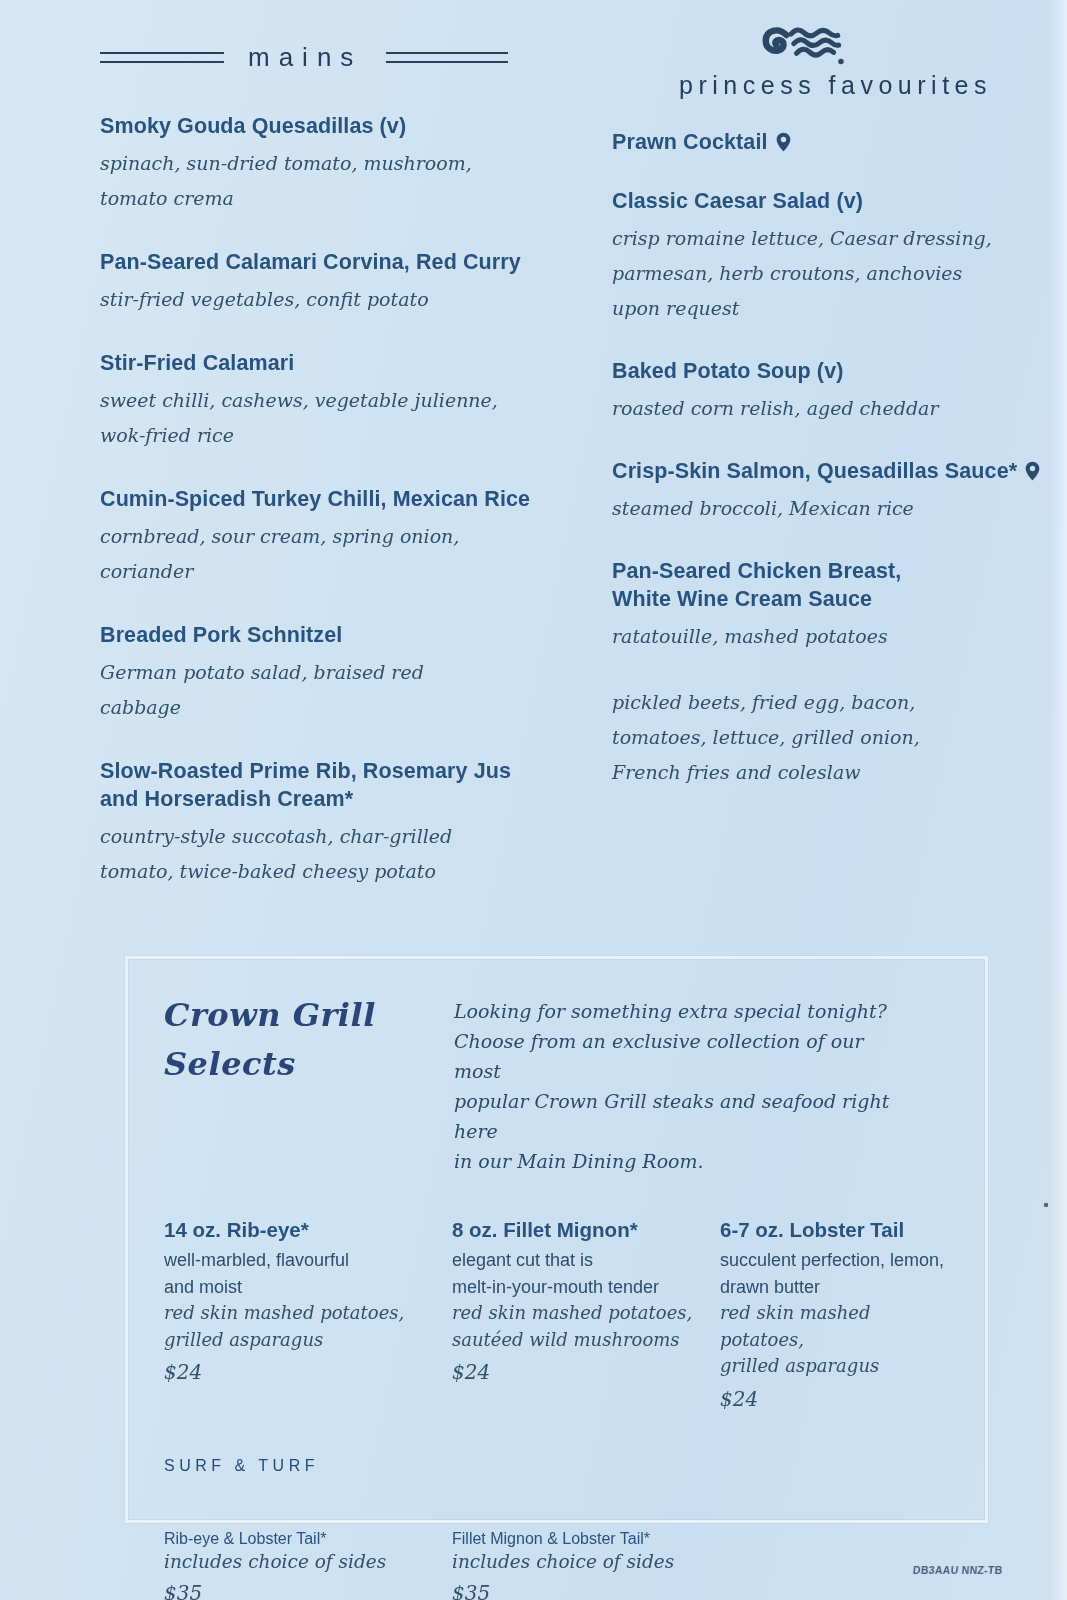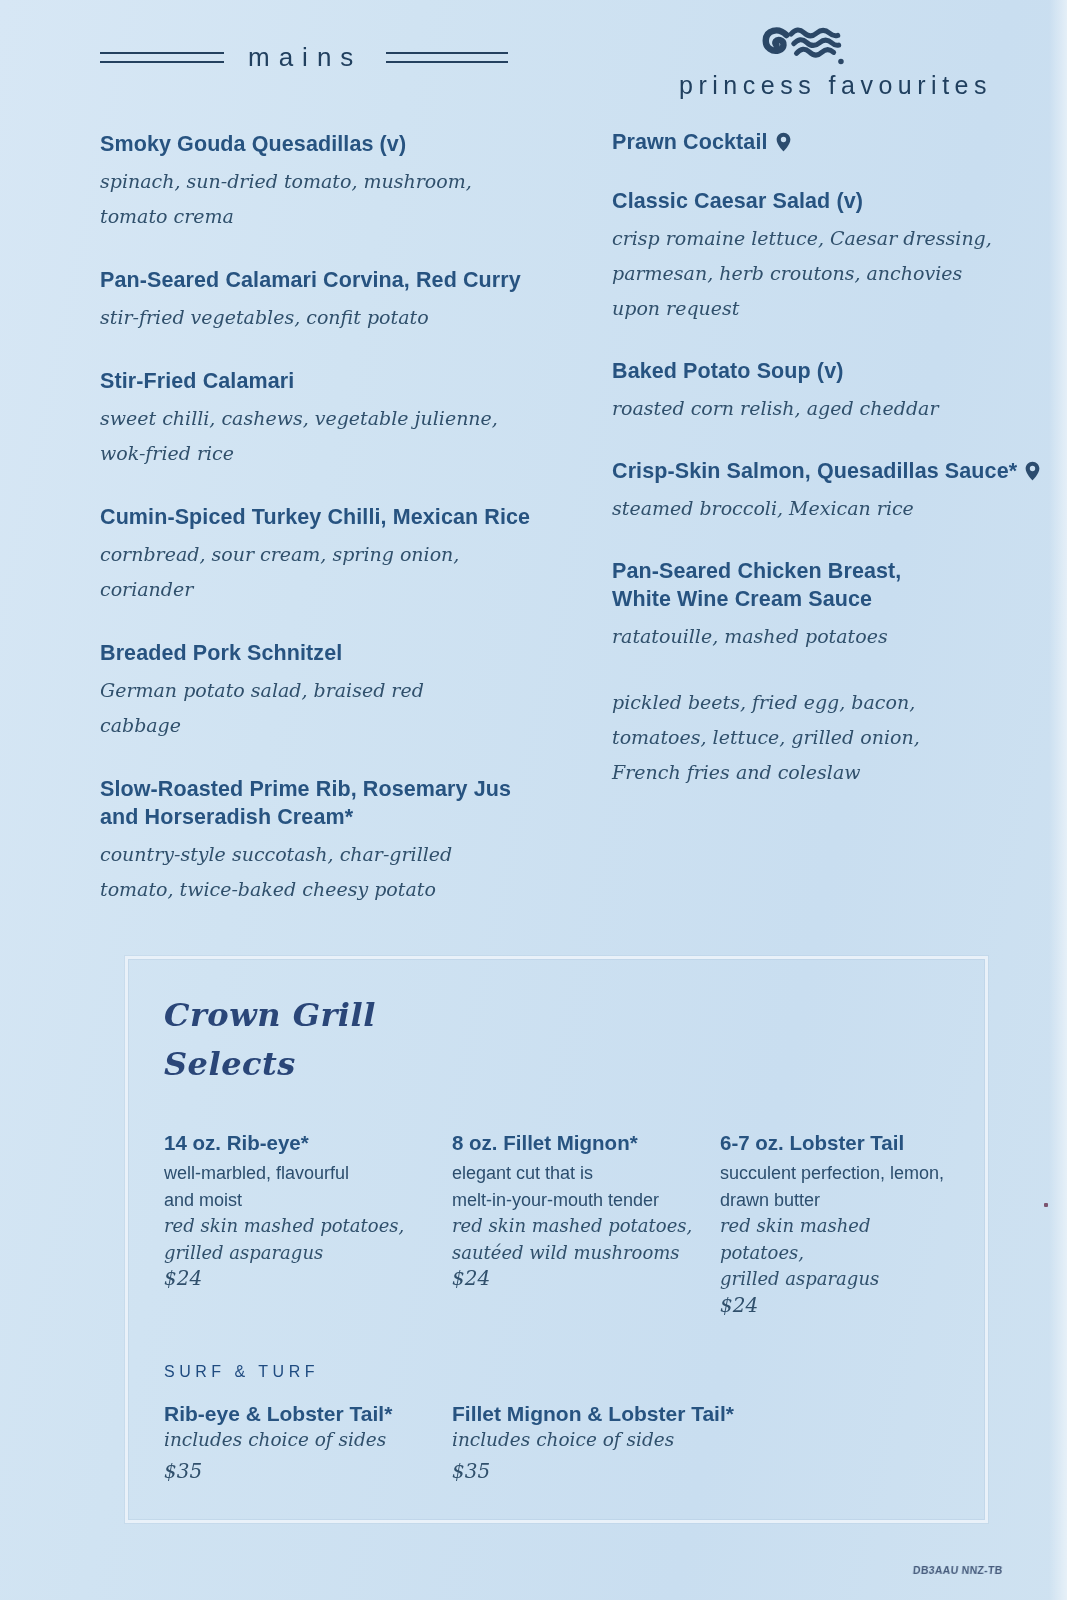--- a/index.html
+++ b/index.html
@@ -8,21 +8,21 @@
     background:linear-gradient(102deg,#d7e7f5 0%,#d0e3f2 30%,#c9def0 72%,#cfe2f1 100%);
     font-family:"Liberation Sans",sans-serif;color:#275380;
   }
   .page::after{
     content:"";position:absolute;right:0;top:0;width:18px;height:100%;
     background:linear-gradient(to right,rgba(255,255,255,0),rgba(255,255,255,0.5));
     pointer-events:none;
   }
   
   .col-mains{position:absolute;left:100px;top:40px;width:470px;}
-  .mains-header{display:flex;align-items:center;gap:24px;height:34px;margin-bottom:56px;}
+  .mains-header{display:flex;align-items:center;gap:24px;height:34px;margin-bottom:38px;}
   .double-rule{height:7px;border-top:2.5px solid #24415f;border-bottom:2.5px solid #24415f;}
   .rule-l{width:124px;}
   .rule-r{width:122px;}
   .mains-word{font-size:26px;letter-spacing:9px;font-weight:500;color:#21405f;line-height:34px;}
   .menu-item{margin-bottom:32px;}
   .mi-title{font-size:21.5px;line-height:28px;font-weight:600;color:#275380;letter-spacing:0.1px;white-space:pre-line;}
   .mi-desc{margin-top:6px;font-family:"DejaVu Serif",serif;font-style:italic;font-size:19px;line-height:35px;color:#30506c;white-space:pre-line;}
   
   .col-fav{position:absolute;left:612px;top:24px;width:440px;}
   .fav-header{width:380px;text-align:right;margin-bottom:28px;}
@@ -44,25 +44,25 @@
   }
   .crown-intro{
     width:455px;margin-top:5px;font-family:"DejaVu Serif",serif;font-style:italic;
     font-size:19px;line-height:30px;color:#2a4b6b;white-space:pre-line;
   }
   .selects-row{display:flex;margin-top:42px;}
   .sel-1{width:288px;} .sel-2{width:268px;} .sel-3{flex:1;}
   .sel-title{font-size:20.5px;font-weight:600;color:#275380;}
   .sel-tagline{margin-top:5px;font-size:18px;line-height:26.5px;color:#2c4e6e;white-space:pre-line;}
   .sel-sides{font-family:"DejaVu Serif",serif;font-style:italic;font-size:18px;line-height:26.5px;color:#30506c;white-space:pre-line;}
-  .sel-price{font-family:"DejaVu Serif",serif;font-style:italic;font-size:20px;color:#30506c;}
+  .sel-price{margin-top:7px;font-family:"DejaVu Serif",serif;font-style:italic;font-size:20px;color:#30506c;}
   .surf-header{margin-top:46px;font-size:16px;font-weight:400;letter-spacing:4.5px;color:#1f4b80;}
   .surf-row{display:flex;margin-top:21px;}
   .surf-1{width:288px;} .surf-2{width:310px;}
-  .surf-title{font-size:21px;font-weight:700;color:#275380;}
+  .surf-title{font-size:16px;font-weight:400;color:#275380;margin-top:34px;}
   .surf-desc{margin-top:3px;font-family:"DejaVu Serif",serif;font-style:italic;font-size:18.5px;color:#30506c;}
   .surf-price{margin-top:9px;font-family:"DejaVu Serif",serif;font-style:italic;font-size:20px;color:#30506c;}
   
   .footer-code{
     position:absolute;left:913px;top:1564px;font-size:10.5px;font-weight:700;
     color:#44597a;letter-spacing:0.3px;filter:blur(0.4px);transform:skewX(-6deg);
   }
   .speck{position:absolute;left:1044px;top:1203px;width:4px;height:4px;background:#7c5570;border-radius:1px;}
 </style>
 </head>
@@ -151,20 +151,24 @@
       <div class="mi-desc">pickled beets, fried egg, bacon,
 tomatoes, lettuce, grilled onion,
 French fries and coleslaw</div>
     </div>
   </div>
 
   <div class="crown">
     <div class="crown-top">
       <div class="crown-heading">Crown Grill
 Selects</div>
+      <div class="crown-intro">Looking for something extra special tonight?
+Choose from an exclusive collection of our most
+popular Crown Grill steaks and seafood right here
+in our Main Dining Room.</div>
     </div>
 
     <div class="selects-row">
       <div class="sel-1">
         <div class="sel-title">14 oz. Rib-eye*</div>
         <div class="sel-tagline">well-marbled, flavourful
 and moist</div>
         <div class="sel-sides">red skin mashed potatoes,
 grilled asparagus</div>
         <div class="sel-price">$24</div>

